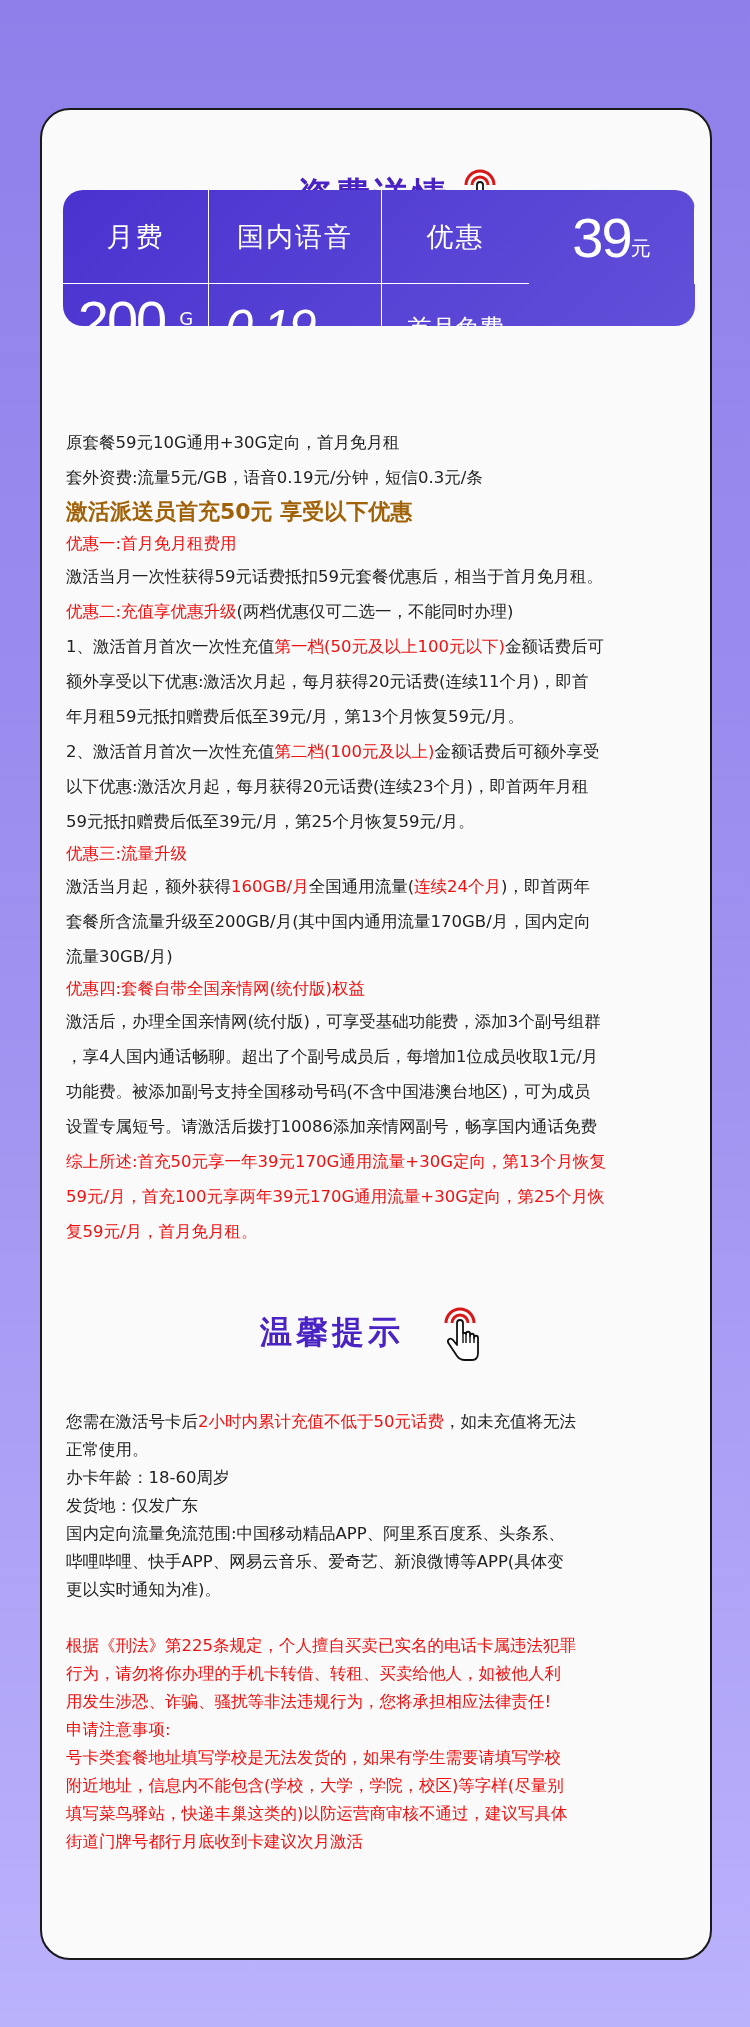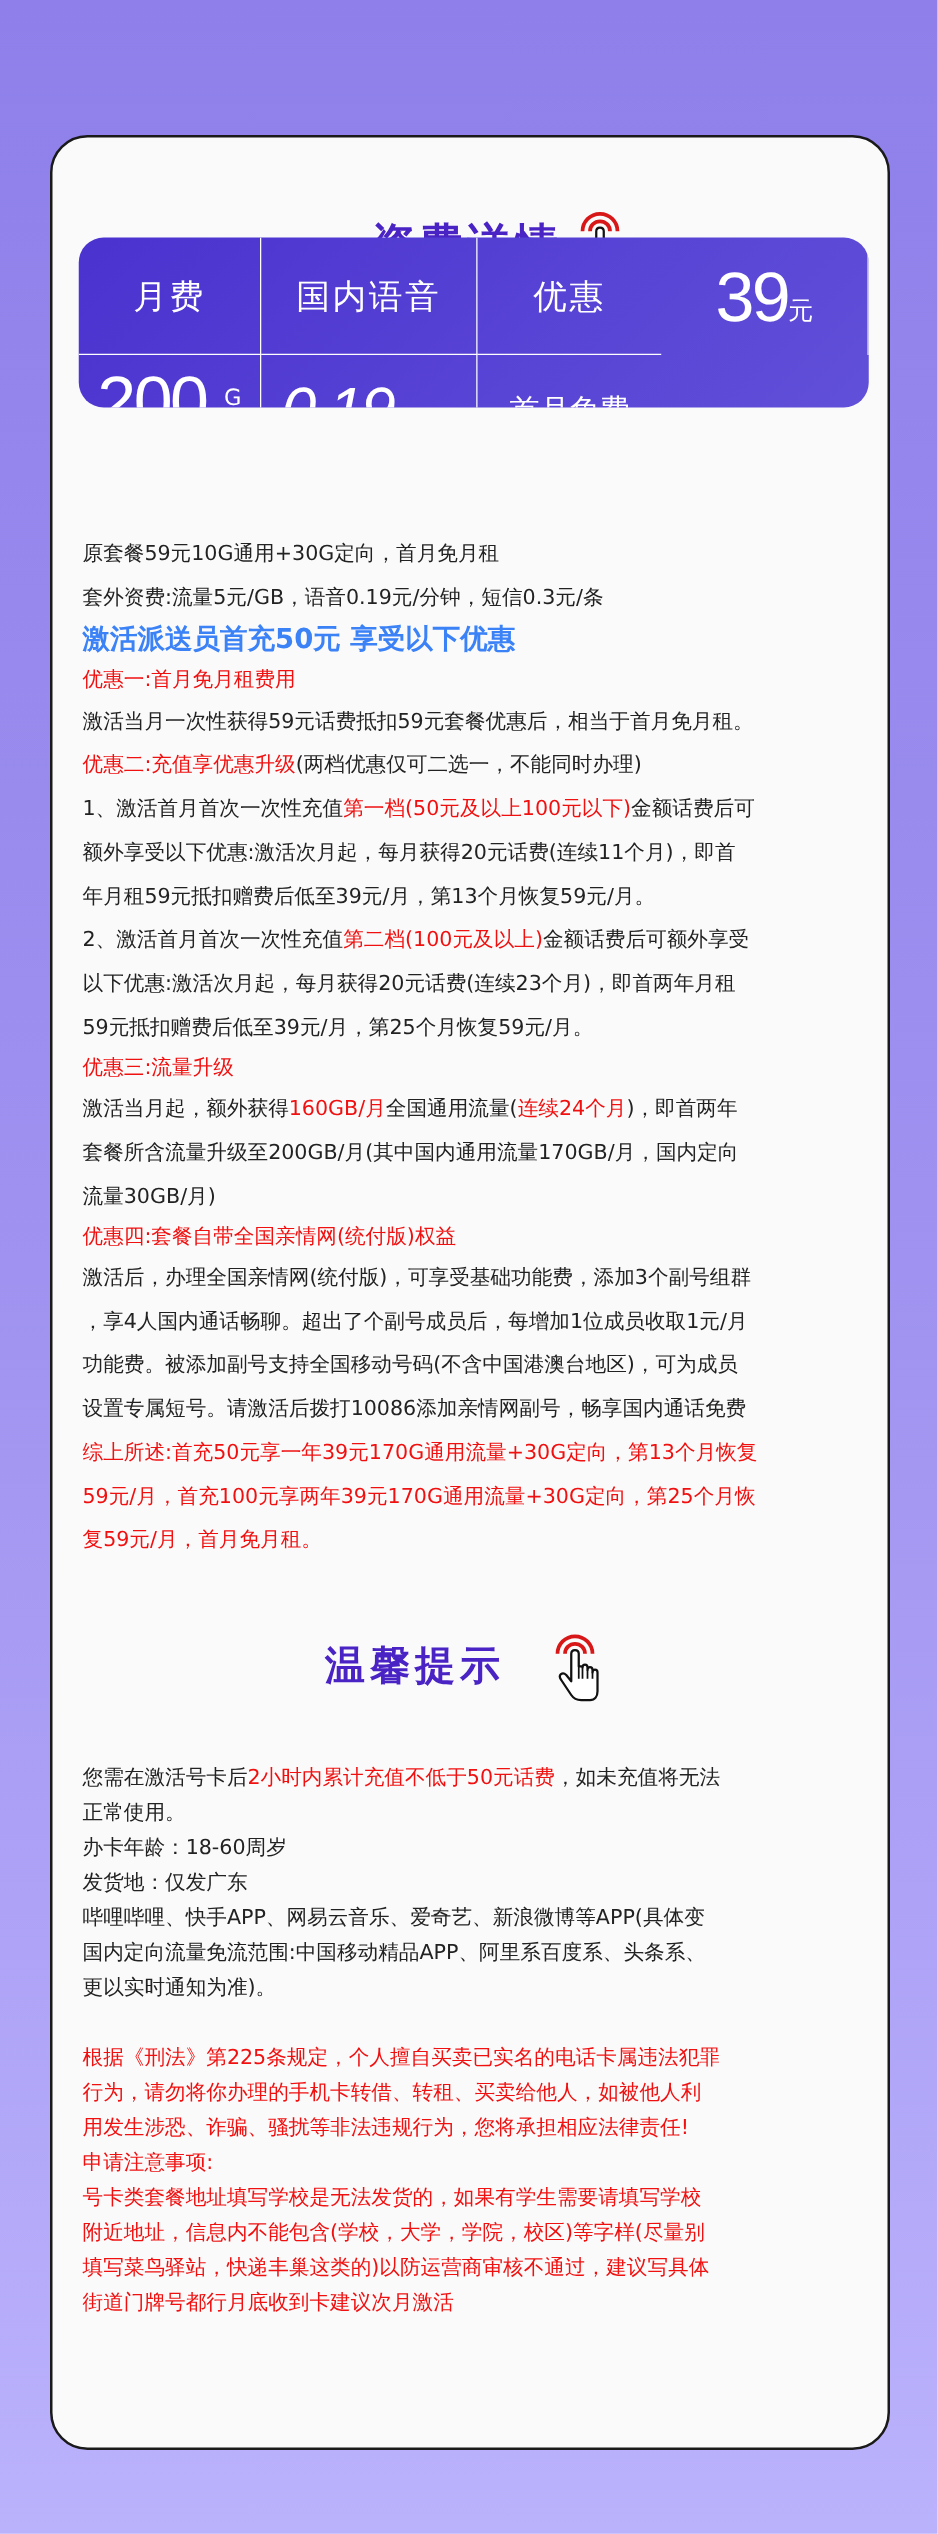--- a/index.html
+++ b/index.html
@@ -63,21 +63,21 @@
 
   .body {
     position: absolute;
     left: 24px;
     width: 610px;
     font-size: 16.5px;
     color: #222;
   }
   .body1 { top: 315px; }
   .body1 p { line-height: 35px; white-space: nowrap; }
-  .body1 p.head { font-size: 22px; font-weight: bold; color: #3b82f6; line-height: 34px; }
+  .body1 p.head { font-size: 22px; font-weight: bold; color: #a16207; line-height: 34px; }
   .body1 p.red, .red { color: #f01010; }
   .body1 p.tight { line-height: 30px; }
   .body2 { top: 1298px; }
   .body2 p { line-height: 28px; white-space: nowrap; }
   .body2 .gap { height: 28px; }
 </style>
 </head>
 <body>
 
 <svg width="0" height="0" style="position:absolute">
@@ -165,22 +165,22 @@
       </svg>
   </div>
 
   <div class="body body2">
     <p>
       <span>您需在激活号卡后</span><span class="red">2小时内累计充值不低于50元话费</span><span>，如未充值将无法</span>
     </p>
     <p>正常使用。</p>
     <p>办卡年龄：18-60周岁</p>
     <p>发货地：仅发广东</p>
+    <p>国内定向流量免流范围:中国移动精品APP、阿里系百度系、头条系、</p>
     <p>哔哩哔哩、快手APP、网易云音乐、爱奇艺、新浪微博等APP(具体变</p>
-    <p>国内定向流量免流范围:中国移动精品APP、阿里系百度系、头条系、</p>
     <p>更以实时通知为准)。</p>
     <div class="gap"></div>
     <p class="red">根据《刑法》第225条规定，个人擅自买卖已实名的电话卡属违法犯罪</p>
     <p class="red">行为，请勿将你办理的手机卡转借、转租、买卖给他人，如被他人利</p>
     <p class="red">用发生涉恐、诈骗、骚扰等非法违规行为，您将承担相应法律责任!</p>
     <p class="red">申请注意事项:</p>
     <p class="red">号卡类套餐地址填写学校是无法发货的，如果有学生需要请填写学校</p>
     <p class="red">附近地址，信息内不能包含(学校，大学，学院，校区)等字样(尽量别</p>
     <p class="red">填写菜鸟驿站，快递丰巢这类的)以防运营商审核不通过，建议写具体</p>
     <p class="red">街道门牌号都行月底收到卡建议次月激活</p>

